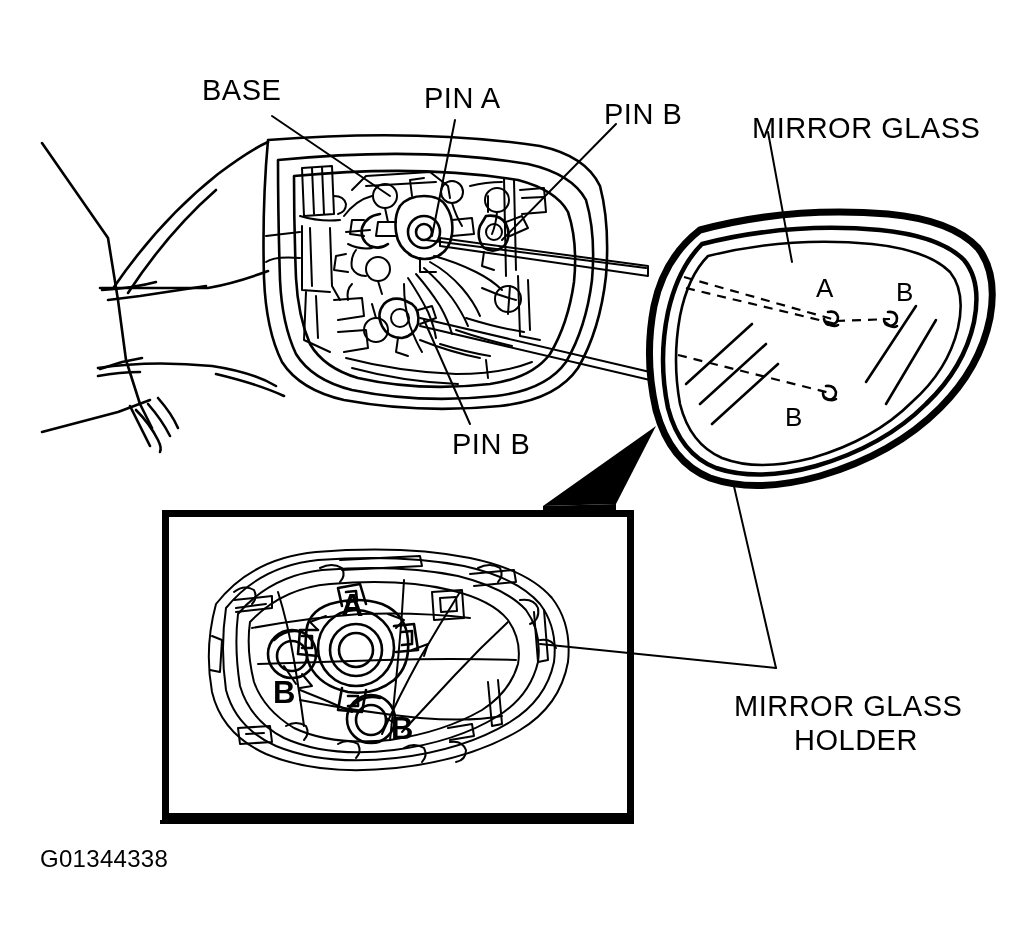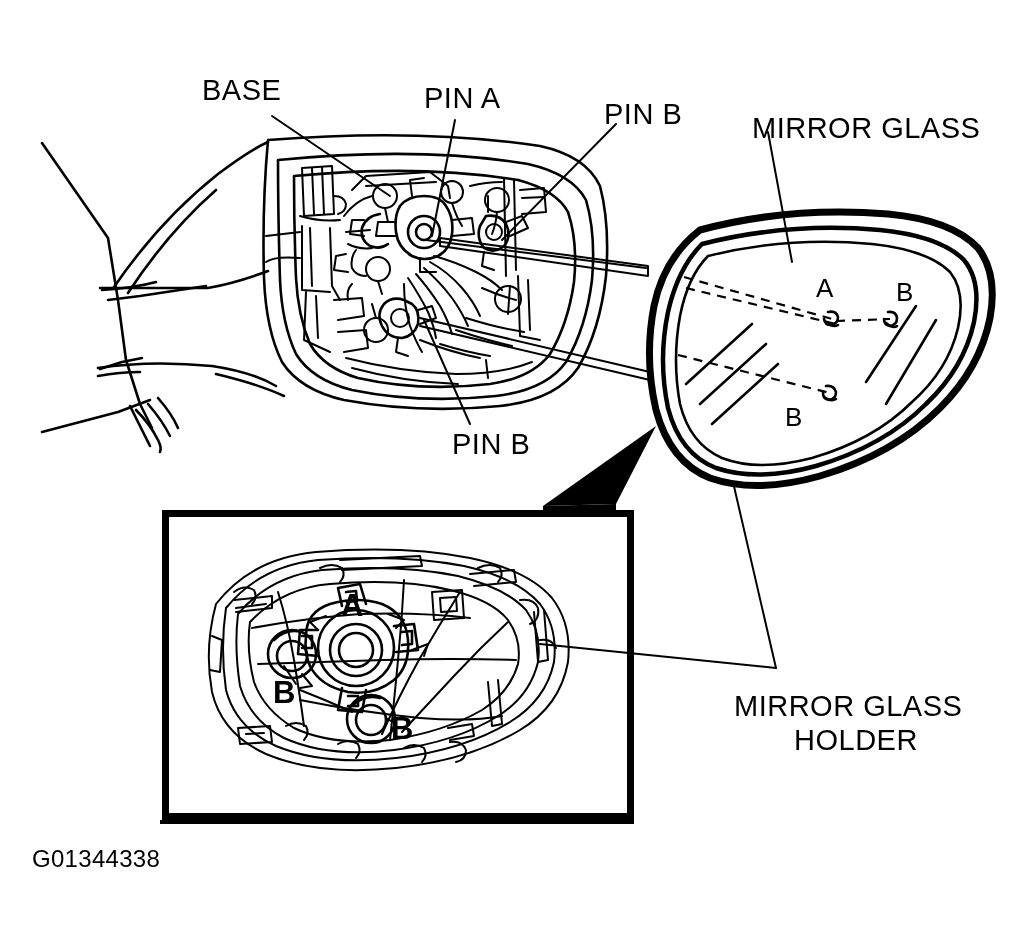--- a/index.html
+++ b/index.html
@@ -372,15 +372,15 @@
   <div class="lbl lbl-big" style="left:756px; top:724px;margin-left:38px;">HOLDER</div>
 
   <div class="lbl lbl-mark" style="left:816px; top:274px;">A</div>
   <div class="lbl lbl-mark" style="left:896px; top:278px;">B</div>
   <div class="lbl lbl-mark" style="left:785px; top:403px;">B</div>
 
   <div class="lbl lbl-mark-inset" style="left:341px; top:589px;">A</div>
   <div class="lbl lbl-mark-inset" style="left:273px; top:676px;">B</div>
   <div class="lbl lbl-mark-inset" style="left:391px; top:712px;">B</div>
 
-  <div class="lbl lbl-code" style="left:32px; top:846px;">G01344338</div>
+  <div class="lbl lbl-code" style="left:40px; top:846px;">G01344338</div>
 
 </div>
 
 </body></html>

